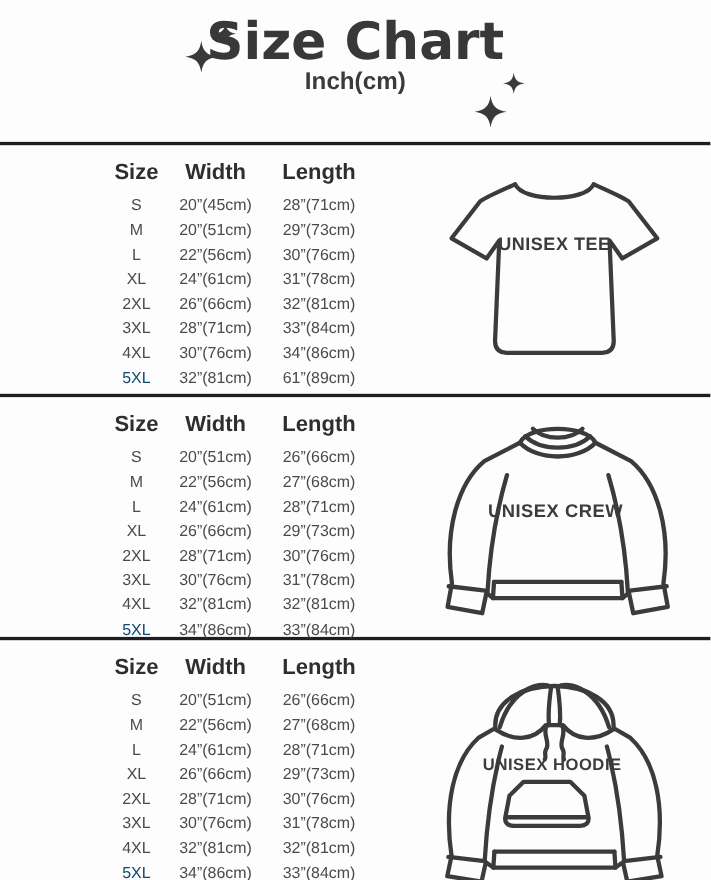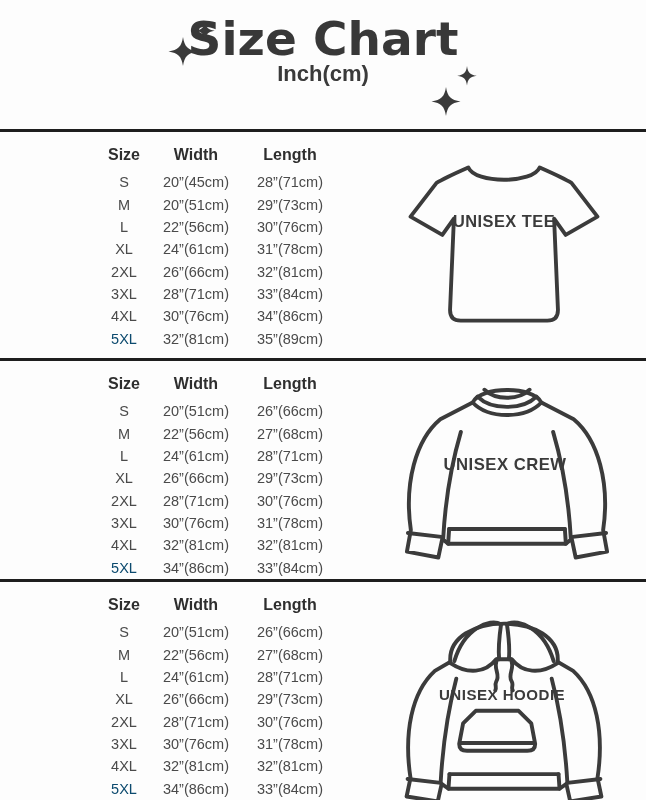--- a/index.html
+++ b/index.html
@@ -48,21 +48,21 @@
     align-items:flex-start;
     padding:10px 18px 0 98px;
     border-bottom:3px solid #1e1e1e;
   }
   section.s1 { height:229px; }
   section.s2 { height:221px; }
   section.s3 { height:232px; border-bottom:none; }
   
   table { border-collapse:collapse; margin-top:2px; }
   th {
-    font-size:16px;
+    font-size:20px;
     font-weight:bold;
     color:#2e2e2e;
     padding:2px 0 7px;
     text-align:center;
   }
   td {
     font-size:14.5px;
     color:#4a4a4a;
     text-align:center;
     padding:3.2px 0;
@@ -148,21 +148,21 @@
             <td>33”(84cm)</td>
           </tr>
           <tr>
             <td>4XL</td>
             <td>30”(76cm)</td>
             <td>34”(86cm)</td>
           </tr>
           <tr>
             <td class="muted">5XL</td>
             <td>32”(81cm)</td>
-            <td>35”(89cm)</td>
+            <td>61”(89cm)</td>
           </tr>
         </tbody>
     </table>
     <svg class="garment g-tee" width="212" height="185" viewBox="0 0 220 192">
       <g fill="#fdfdfd" stroke="#3b3b3b" stroke-width="4" stroke-linejoin="round" stroke-linecap="round">
         <path d="M73,14 C64,18 48,25 40,30 L13,65 L46,84 L58,67 L54,162 C54,170 58,173 65,173 L155,173 C162,173 166,170 166,162 L162,67 L174,84 L207,65 L180,30 C172,25 156,18 147,14 C140,31 80,31 73,14 Z"></path>
       </g>
       <text x="110" y="76" text-anchor="middle" font-size="17">UNISEX TEE</text>
     </svg>
   </section>

